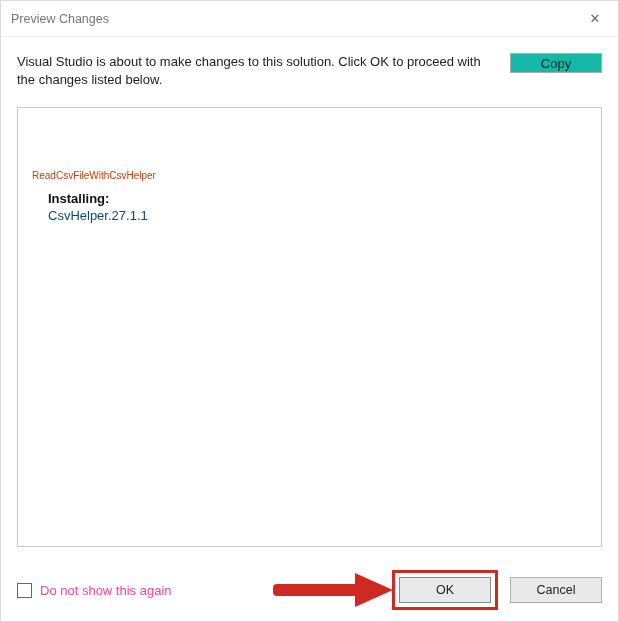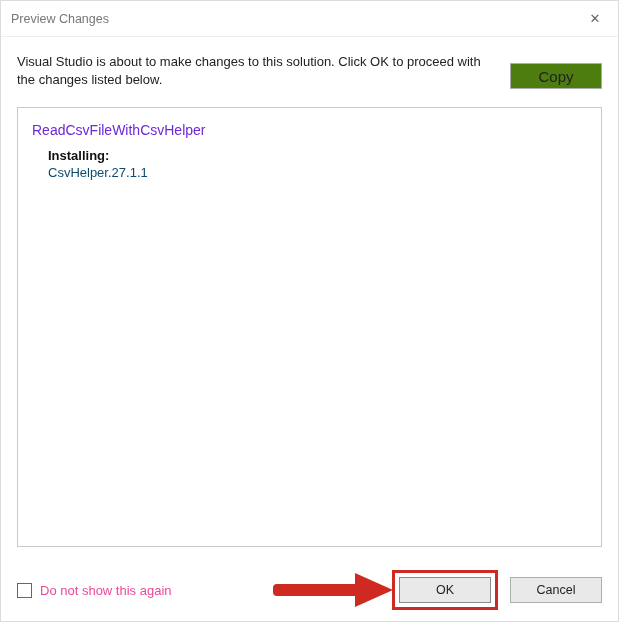--- a/index.html
+++ b/index.html
@@ -2,25 +2,25 @@
 <html><head>
   <meta charset="utf-8">
   <style>
     * { box-sizing: border-box; margin: 0; padding: 0; }
     html, body { width: 619px; height: 622px; font-family: "Segoe UI", Tahoma, sans-serif; font-size: 12.5px; color: #222; background: #fff; overflow: hidden; }
     .dialog { width: 619px; height: 622px; border: 1px solid #dcdcdc; display: flex; flex-direction: column; background: #fff; position: relative; }
     .titlebar { height: 36px; display: flex; align-items: center; justify-content: space-between; padding-left: 10px; color: #777; font-size: 12.5px; background: #fff; border-bottom: 1px solid #eee; }
     .title-text { }
     .close-btn { width: 46px; height: 100%; display: flex; align-items: center; justify-content: center; cursor: pointer; }
     .close-x { font-size: 13px; line-height: 1; color: #666; }
-    .header-row { display: flex; align-items: flex-end; padding: 16px 16px 10px 16px; gap: 16px; }
+    .header-row { display: flex; align-items: flex-start; padding: 16px 16px 10px 16px; gap: 16px; }
     .header-text { flex: 1; line-height: 1.4; font-size: 13px; color: #222; }
-    .copy-btn { width: 92px; height: 26px; border: 1px solid #adadad; background: #4d7c0f; font-size: 15px; color: #222; display: flex; align-items: center; justify-content: center; cursor: pointer; }
+    .copy-btn { width: 92px; height: 20px; border: 1px solid #adadad; background: #14b8a6; font-size: 13px; color: #222; display: flex; align-items: center; justify-content: center; cursor: pointer; }
     .content-panel { margin: 8px 16px 12px 16px; border: 1px solid #c9c9c9; flex: 1; padding: 14px 14px; background: #fff; overflow: auto; }
-    .project-name { font-size: 14px; color: #6d28d9; margin-bottom: 10px; }
+    .project-name { font-size: 10px; color: #c2410c; margin-bottom: 10px; margin-top: 48px; }
     .section-label { font-size: 13px; font-weight: 700; color: #111; margin-bottom: 2px; padding-left: 16px; }
     .package-line { font-size: 13px; color: #0c4a6e; padding-left: 16px; }
     .footer { height: 62px; display: flex; align-items: center; padding: 0 16px; gap: 12px; position: relative; }
     .check-wrap { display: flex; align-items: center; gap: 8px; flex: 1; }
     .checkbox { width: 15px; height: 15px; border: 1px solid #666; background: #fff; display: inline-block; }
     .check-label { font-size: 13px; color: #ec4899; }
     .btn { width: 92px; height: 26px; border: 1px solid #adadad; background: #e9e9e9; font-size: 12.5px; display: flex; align-items: center; justify-content: center; cursor: pointer; text-align: center; }
     .ok-container { position: relative; padding: 4px; border: 3px solid #cf2a22; }
     .ok-container .btn { border: 1px solid #8a8a8a; }
     .arrow-wrap { position: absolute; left: 272px; bottom: 14px; width: 120px; height: 36px; pointer-events: none; }

